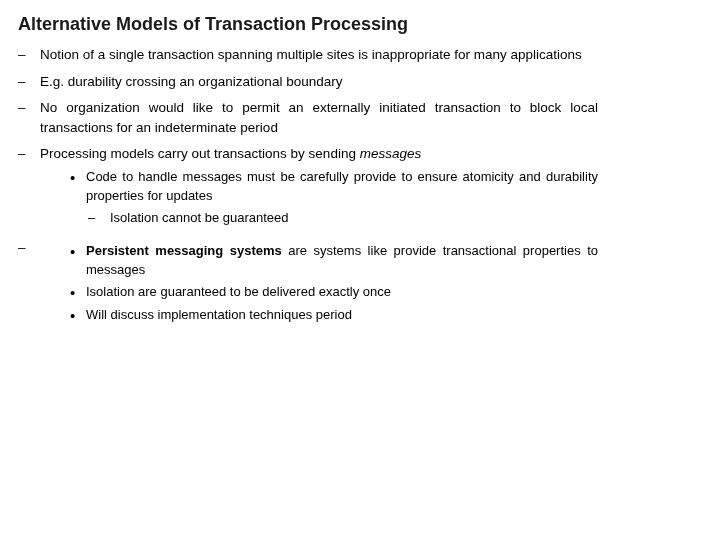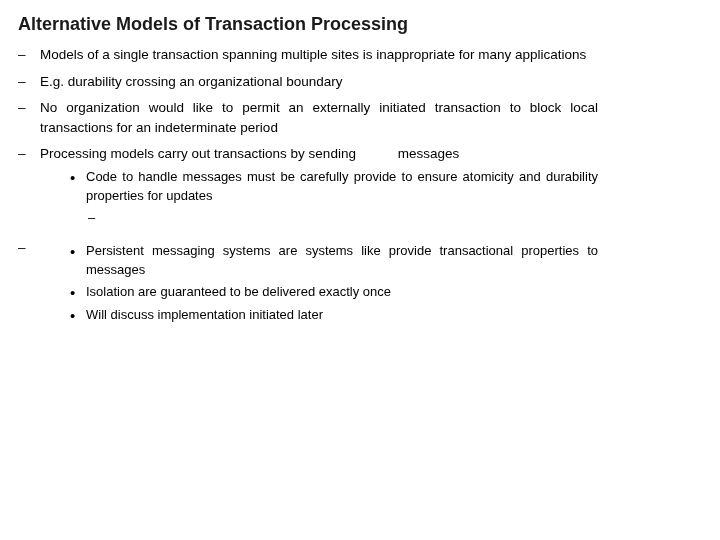--- a/index.html
+++ b/index.html
@@ -40,21 +40,21 @@
     .dash {
       min-width: 22px;
       font-weight: normal;
       padding-right: 4px;
     }
     .bullet-text {
       flex: 1;
       text-align: justify;
     }
     .italic {
-      margin-left: 38px;
+      font-style: italic;
     }
     .sub-bullets {
       list-style: none;
       margin-left: 30px;
       margin-top: 4px;
       margin-bottom: 4px;
     }
     .sub-bullet-item {
       display: flex;
       align-items: flex-start;
@@ -76,21 +76,21 @@
       align-items: flex-start;
       margin-left: 18px;
       margin-bottom: 3px;
       line-height: 1.45;
       font-size: 13px;
     }
     .sub-dash {
       min-width: 22px;
     }
     .bold {
-      font-weight: normal;
+      font-weight: bold;
     }
     .last-bullet-row {
       display: flex;
       align-items: flex-start;
       margin-bottom: 5px;
       line-height: 1.45;
     }
     .last-dash {
       min-width: 22px;
     }
@@ -102,21 +102,21 @@
 </head>
 <body>
 
 <div class="container">
   <div class="title">Alternative Models of Transaction Processing</div>
 
   <ul class="bullet-list">
 
     <li class="bullet-item">
       <span class="dash">–</span>
-      <span class="bullet-text">Models of a single transaction spanning multiple sites is inappropriate for many applications</span>
+      <span class="bullet-text">Notion of a single transaction spanning multiple sites is inappropriate for many applications</span>
     </li>
 
     <li class="bullet-item">
       <span class="dash">–</span>
       <span class="bullet-text">E.g. durability crossing an organizational boundary</span>
     </li>
 
     <li class="bullet-item">
       <span class="dash">–</span>
       <span class="bullet-text">No organization would like to permit an externally initiated transaction  to block local transactions for an indeterminate period</span>
@@ -126,20 +126,21 @@
       <span class="dash">–</span>
       <span class="bullet-text">
         <span>Processing  models  carry  out  transactions  by  sending </span><span class="italic">messages</span>
         <ul class="sub-bullets">
           <li class="sub-bullet-item">
             <span class="dot">•</span>
             <span class="sub-bullet-text">Code to handle messages must be carefully provide to ensure atomicity and durability properties for updates</span>
           </li>
           <li class="sub-sub-item">
             <span class="sub-dash">–</span>
+            <span>Isolation cannot be guaranteed</span>
           </li>
         </ul>
       </span>
     </li>
 
     <li class="last-bullet-row">
       <span class="last-dash">–</span>
       <span class="last-text">
         <ul class="sub-bullets">
           <li class="sub-bullet-item">
@@ -147,20 +148,20 @@
             <span class="sub-bullet-text">
               <span class="bold">Persistent  messaging  systems</span><span> are  systems  like  provide transactional properties to messages</span>
             </span>
           </li>
           <li class="sub-bullet-item">
             <span class="dot">•</span>
             <span class="sub-bullet-text">Isolation are guaranteed to be delivered exactly once</span>
           </li>
           <li class="sub-bullet-item">
             <span class="dot">•</span>
-            <span class="sub-bullet-text">Will discuss implementation initiated later</span>
+            <span class="sub-bullet-text">Will discuss implementation techniques period</span>
           </li>
         </ul>
       </span>
     </li>
 
   </ul>
 </div>
 
 </body></html>

